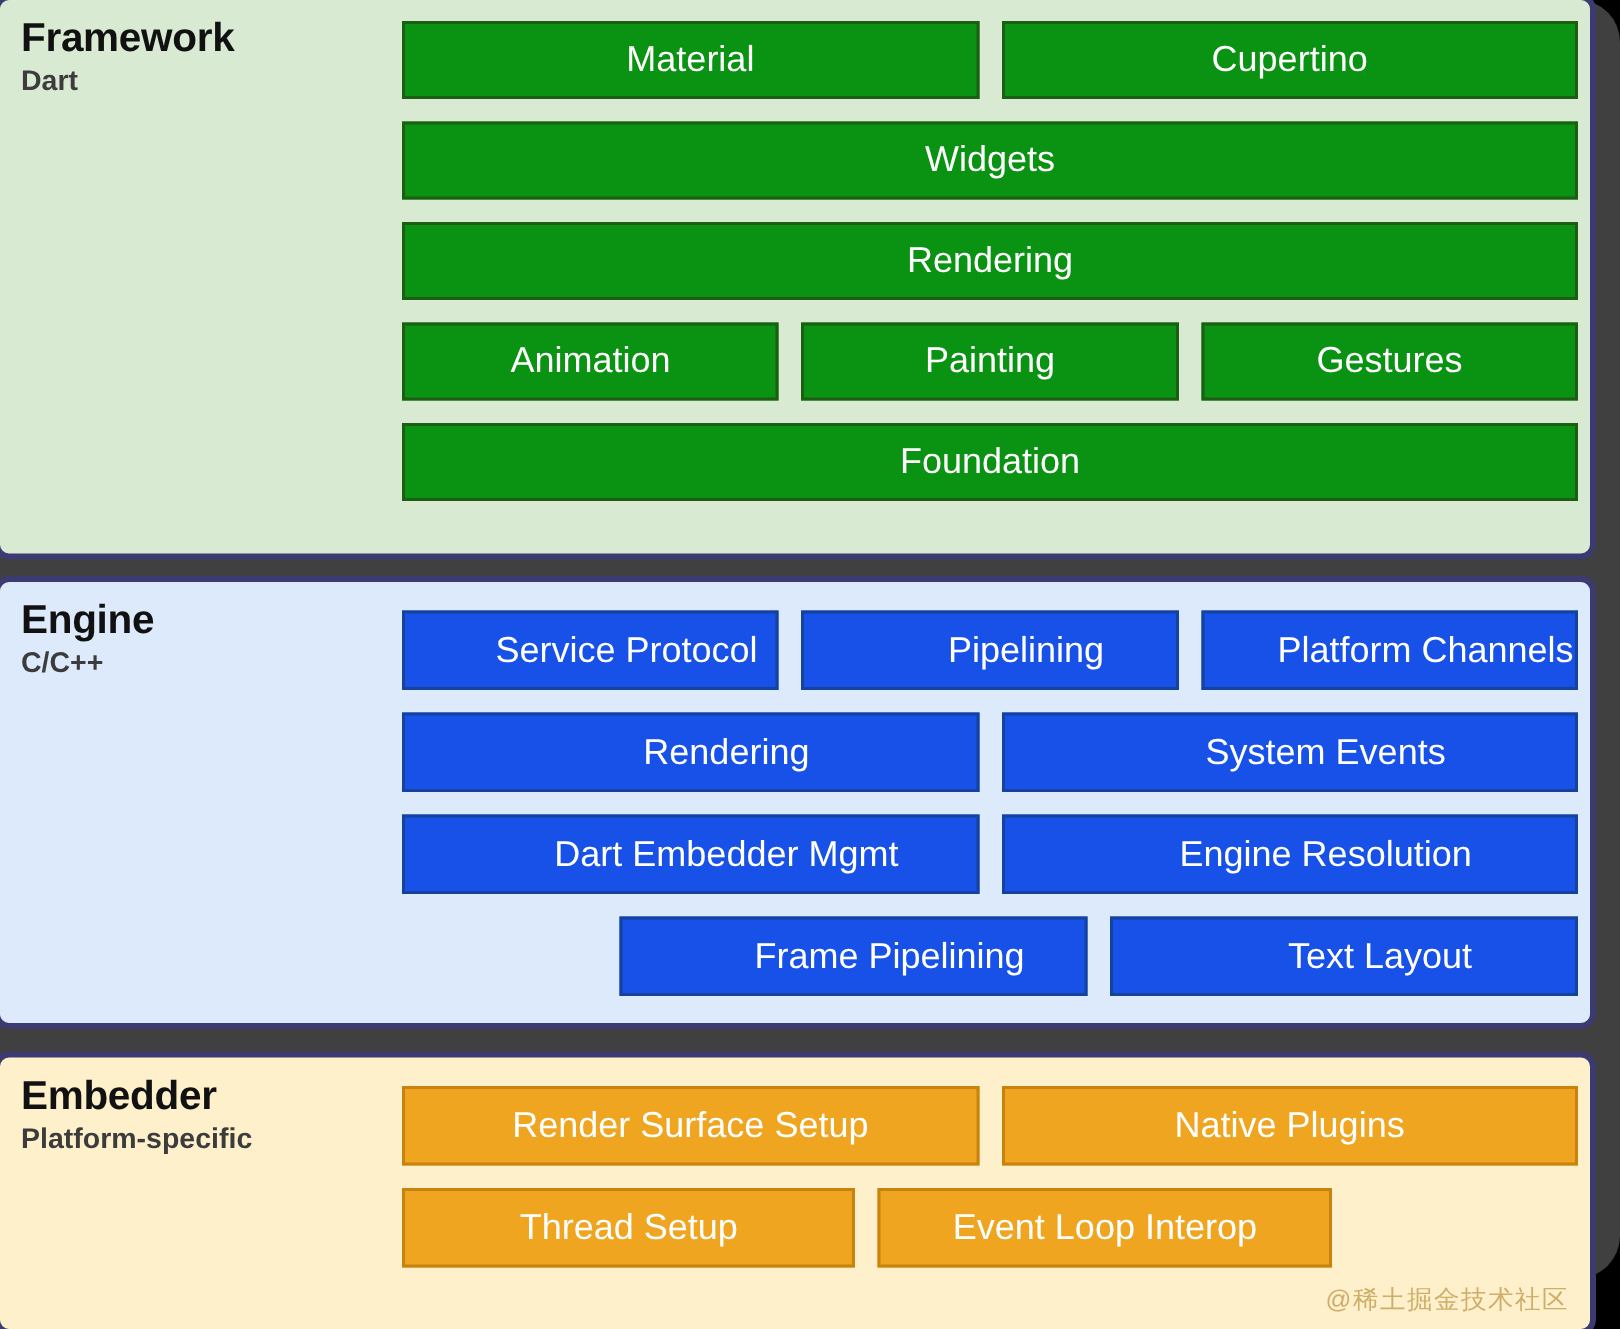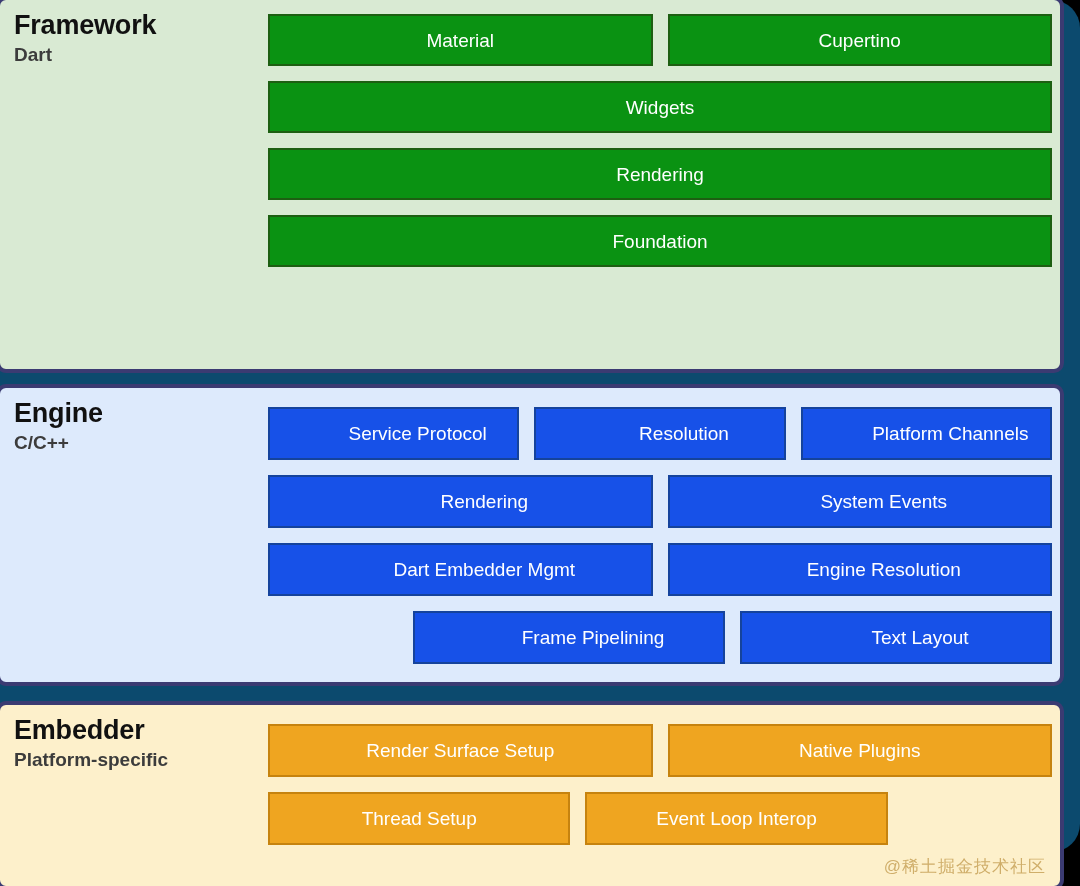--- a/index.html
+++ b/index.html
@@ -12,21 +12,21 @@
     height: 886px;
     overflow: hidden;
     font-family: "Liberation Sans", sans-serif;
     -webkit-font-smoothing: antialiased;
   }
 
   #diagram {
     position: relative;
     width: 1080px;
     height: 852px;
-    background: #0c4a6e;
+    background: #404040;
     border-radius: 28px;
   }
 
   
   .layer {
     position: absolute;
     left: -4px;
     width: 1068px;
     box-sizing: border-box;
     border: 4px solid #3a3a6e;
@@ -90,21 +90,21 @@
     margin-bottom: 15px;
   }
 
   .box {
     box-sizing: border-box;
     display: flex;
     align-items: center;
     justify-content: center;
     height: 52px;
     color: #ffffff;
-    font-size: 19px;
+    font-size: 24px;
     line-height: 1;
     white-space: nowrap;
     border-style: solid;
     border-width: 2px;
   }
 
   .box.green {
     background: #0a9212;
     border-color: #1d5f12;
   }
@@ -159,34 +159,39 @@
         <div class="box green f3">Material</div>
         <div class="box green f3">Cupertino</div>
       </div>
       <div class="row">
         <div class="box green f1">Widgets</div>
       </div>
       <div class="row">
         <div class="box green f1">Rendering</div>
       </div>
       <div class="row">
+        <div class="box green f2">Animation</div>
+        <div class="box green f2">Painting</div>
+        <div class="box green f2">Gestures</div>
+      </div>
+      <div class="row">
         <div class="box green f1">Foundation</div>
       </div>
     </div>
   </div>
 
   <div class="layer layer-engine">
     <div class="layer-title-block">
       <div class="layer-title">Engine</div>
       <div class="layer-subtitle">C/C++</div>
     </div>
     <div class="rows">
       <div class="row">
         <div class="box blue f2">Service Protocol</div>
-        <div class="box blue f2">Resolution</div>
+        <div class="box blue f2">Pipelining</div>
         <div class="box blue f2">Platform Channels</div>
       </div>
       <div class="row">
         <div class="box blue f2">Rendering</div>
         <div class="box blue f2">System Events</div>
       </div>
       <div class="row">
         <div class="box blue f2">Dart Embedder Mgmt</div>
         <div class="box blue f2">Engine Resolution</div>
       </div>

